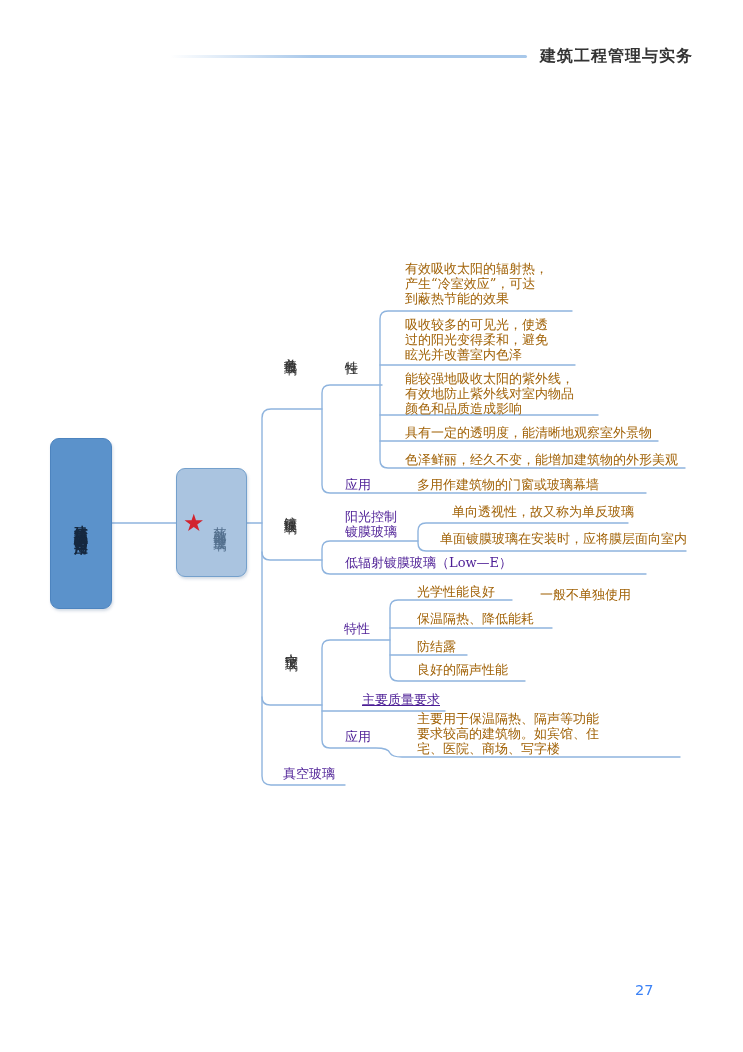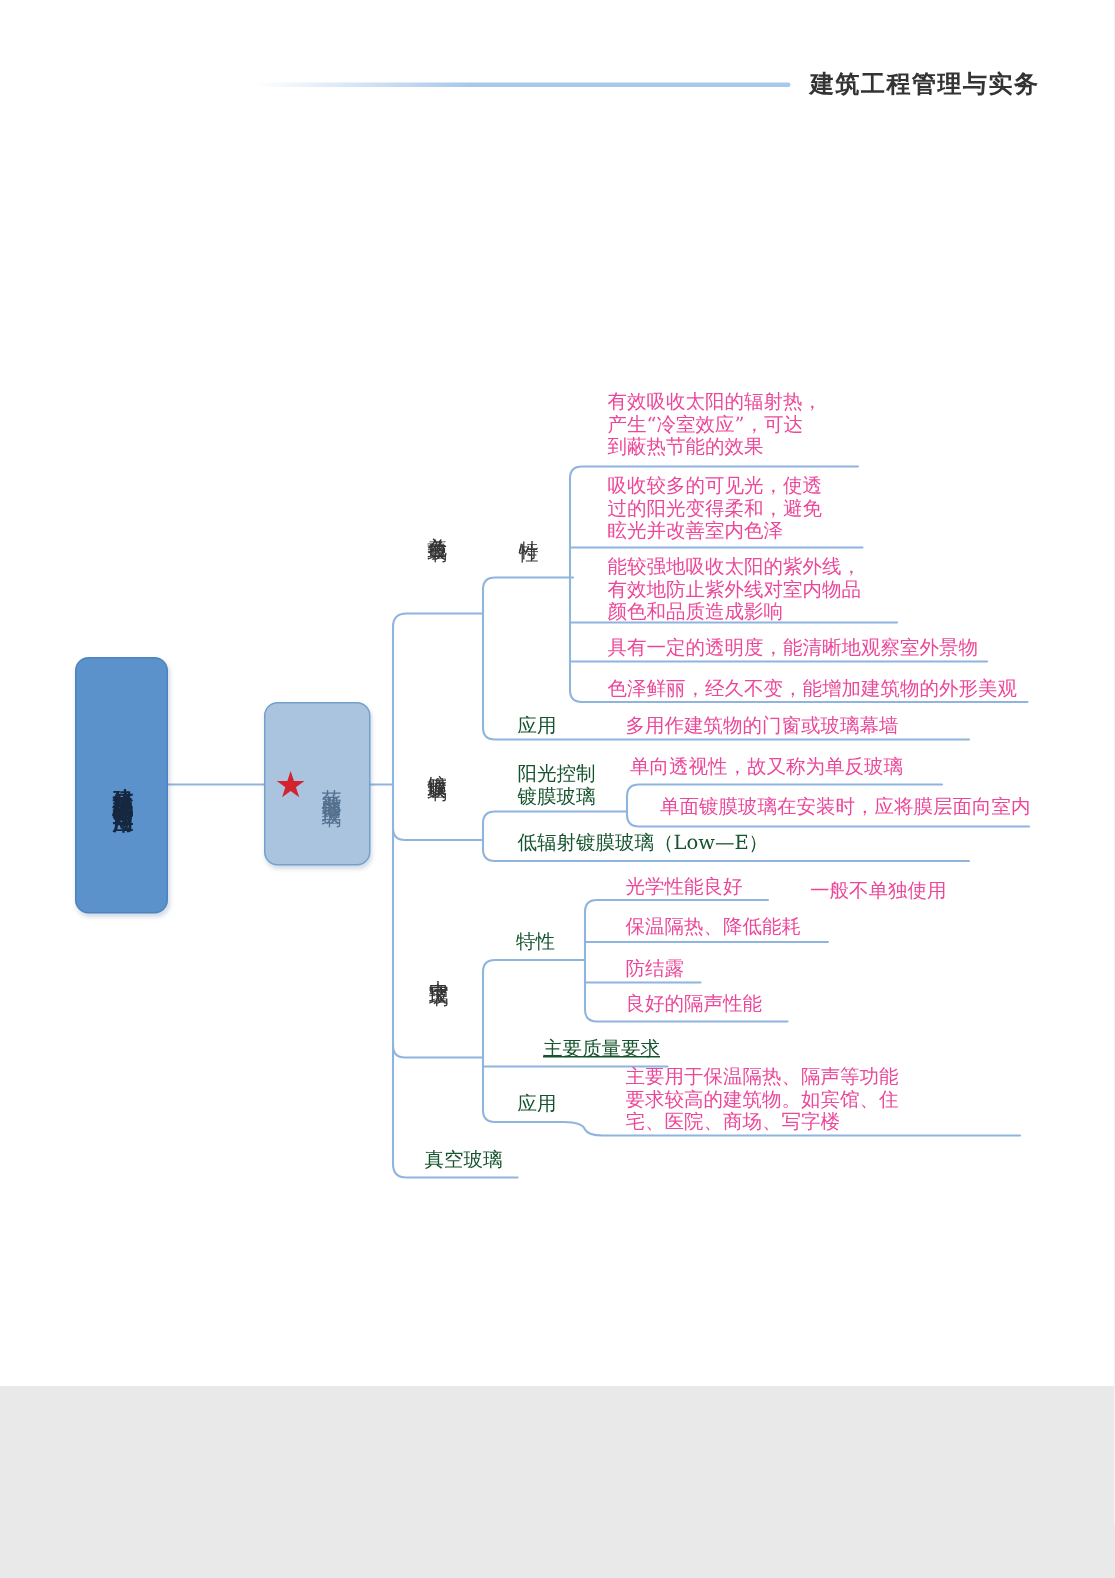--- a/index.html
+++ b/index.html
@@ -6,21 +6,21 @@
     --connector:#8fb4de;
     --root_fill:#5b92cb;
     --root_border:#4d84bf;
     --center_fill:#aac4e0;
     --center_border:#74a0cc;
     --star:#d2232e;
     --header_rule:#a8c8ea;
   }
   html,body{margin:0;padding:0;background:#e9e9e9;}
   #page{
-    position:relative;width:743px;height:924px;background:#ffffff;
+    position:relative;width:743px;height:1052px;background:#ffffff;
     margin:0 auto;overflow:hidden;
     font-family:"DejaVu Serif","Liberation Serif",serif;
     color:#383838;
   }
   .abs{position:absolute;}
   .hdr-rule{height:3px;border-radius:2px;
     background:linear-gradient(to right, rgba(168,200,234,0), var(--header_rule) 40%);}
   .hdr-title{font-family:"DejaVu Sans","Liberation Sans",sans-serif;
     font-size:16px;font-weight:bold;color:#333;letter-spacing:1px;}
   svg.lines{position:absolute;left:0;top:0;}
@@ -31,22 +31,22 @@
   }
   #root-box{background:var(--root_fill);border:1px solid var(--root_border);}
   #root-box .v-txt{font-size:13.5px;font-weight:bold;color:#16283f;line-height:15px;}
   #center-box{background:var(--center_fill);border:1.5px solid var(--center_border);
     justify-content:flex-start;padding-left:6px;box-sizing:border-box;}
   #center-box .v-txt{font-size:13px;color:#54708e;line-height:15px;margin-left:8px;}
   .v-txt{writing-mode:vertical-rl;text-orientation:upright;letter-spacing:2px;}
   .star{font-size:24px;color:var(--star);line-height:1;}
   .vlab{position:absolute;writing-mode:vertical-rl;text-orientation:upright;
     font-size:13px;line-height:15px;letter-spacing:1.5px;color:#333;}
-  .lab{position:absolute;font-size:13px;line-height:15.2px;color:#14532d;white-space:pre-line;}
-  .leaf{position:absolute;font-size:13px;line-height:15.2px;color:#ec4899;white-space:pre-line;}
+  .lab{position:absolute;font-size:13px;line-height:15.2px;color:#4c1d95;white-space:pre-line;}
+  .leaf{position:absolute;font-size:13px;line-height:15.2px;color:#a16207;white-space:pre-line;}
   .pgnum{font-family:"DejaVu Sans","Liberation Sans",sans-serif;font-size:14.5px;color:#3b82f6;}
 </style>
 </head>
 <body>
 
 <div id="page">
 
   <div class="abs hdr-rule" style="left:170px;top:55px;width:357px;"></div>
   <div class="abs hdr-title" style="left:540px;top:46px;">建筑工程管理与实务</div>
 
@@ -91,21 +91,21 @@
 有效地防止紫外线对室内物品
 颜色和品质造成影响</div>
   <div class="leaf" style="left:405px;top:425px;">具有一定的透明度，能清晰地观察室外景物</div>
   <div class="leaf" style="left:405px;top:452px;">色泽鲜丽，经久不变，能增加建筑物的外形美观</div>
   <div class="lab" style="left:345px;top:477px;">应用</div>
   <div class="leaf" style="left:417px;top:477px;">多用作建筑物的门窗或玻璃幕墙</div>
 
   <div class="vlab" style="left:283px;top:506px;">镀膜玻璃</div>
   <div class="lab" style="left:345px;top:509px;">阳光控制
 镀膜玻璃</div>
-  <div class="leaf" style="left:420px;top:504px;">单向透视性，故又称为单反玻璃</div>
+  <div class="leaf" style="left:452px;top:504px;">单向透视性，故又称为单反玻璃</div>
   <div class="leaf" style="left:440px;top:531px;">单面镀膜玻璃在安装时，应将膜层面向室内</div>
   <div class="lab" style="left:345px;top:555px;">低辐射镀膜玻璃（Low—E）</div>
   <div class="leaf" style="left:540px;top:555px;margin-top:32px;">一般不单独使用</div>
 
   <div class="vlab" style="left:284px;top:643px;">中空玻璃</div>
   <div class="lab" style="left:344px;top:621px;">特性</div>
   <div class="leaf" style="left:417px;top:584px;">光学性能良好</div>
   <div class="leaf" style="left:417px;top:611px;">保温隔热、降低能耗</div>
   <div class="leaf" style="left:417px;top:639px;">防结露</div>
   <div class="leaf" style="left:417px;top:662px;">良好的隔声性能</div>

